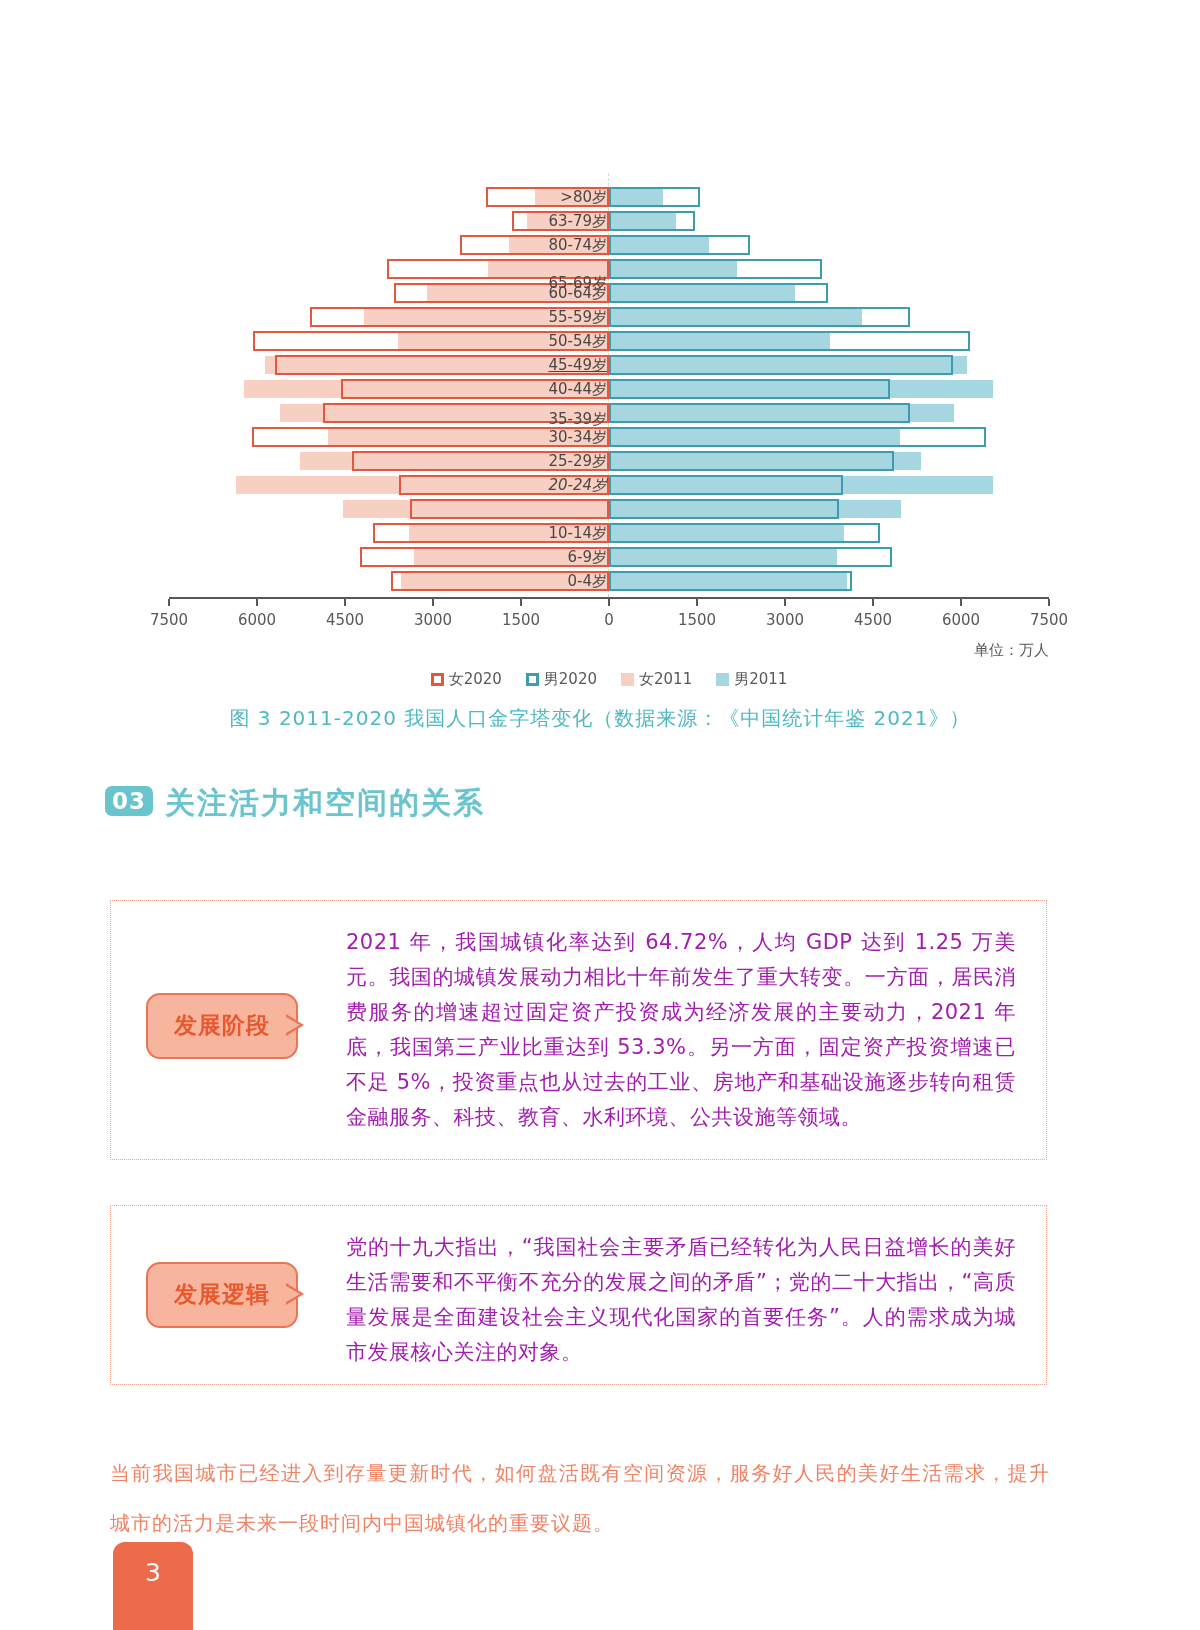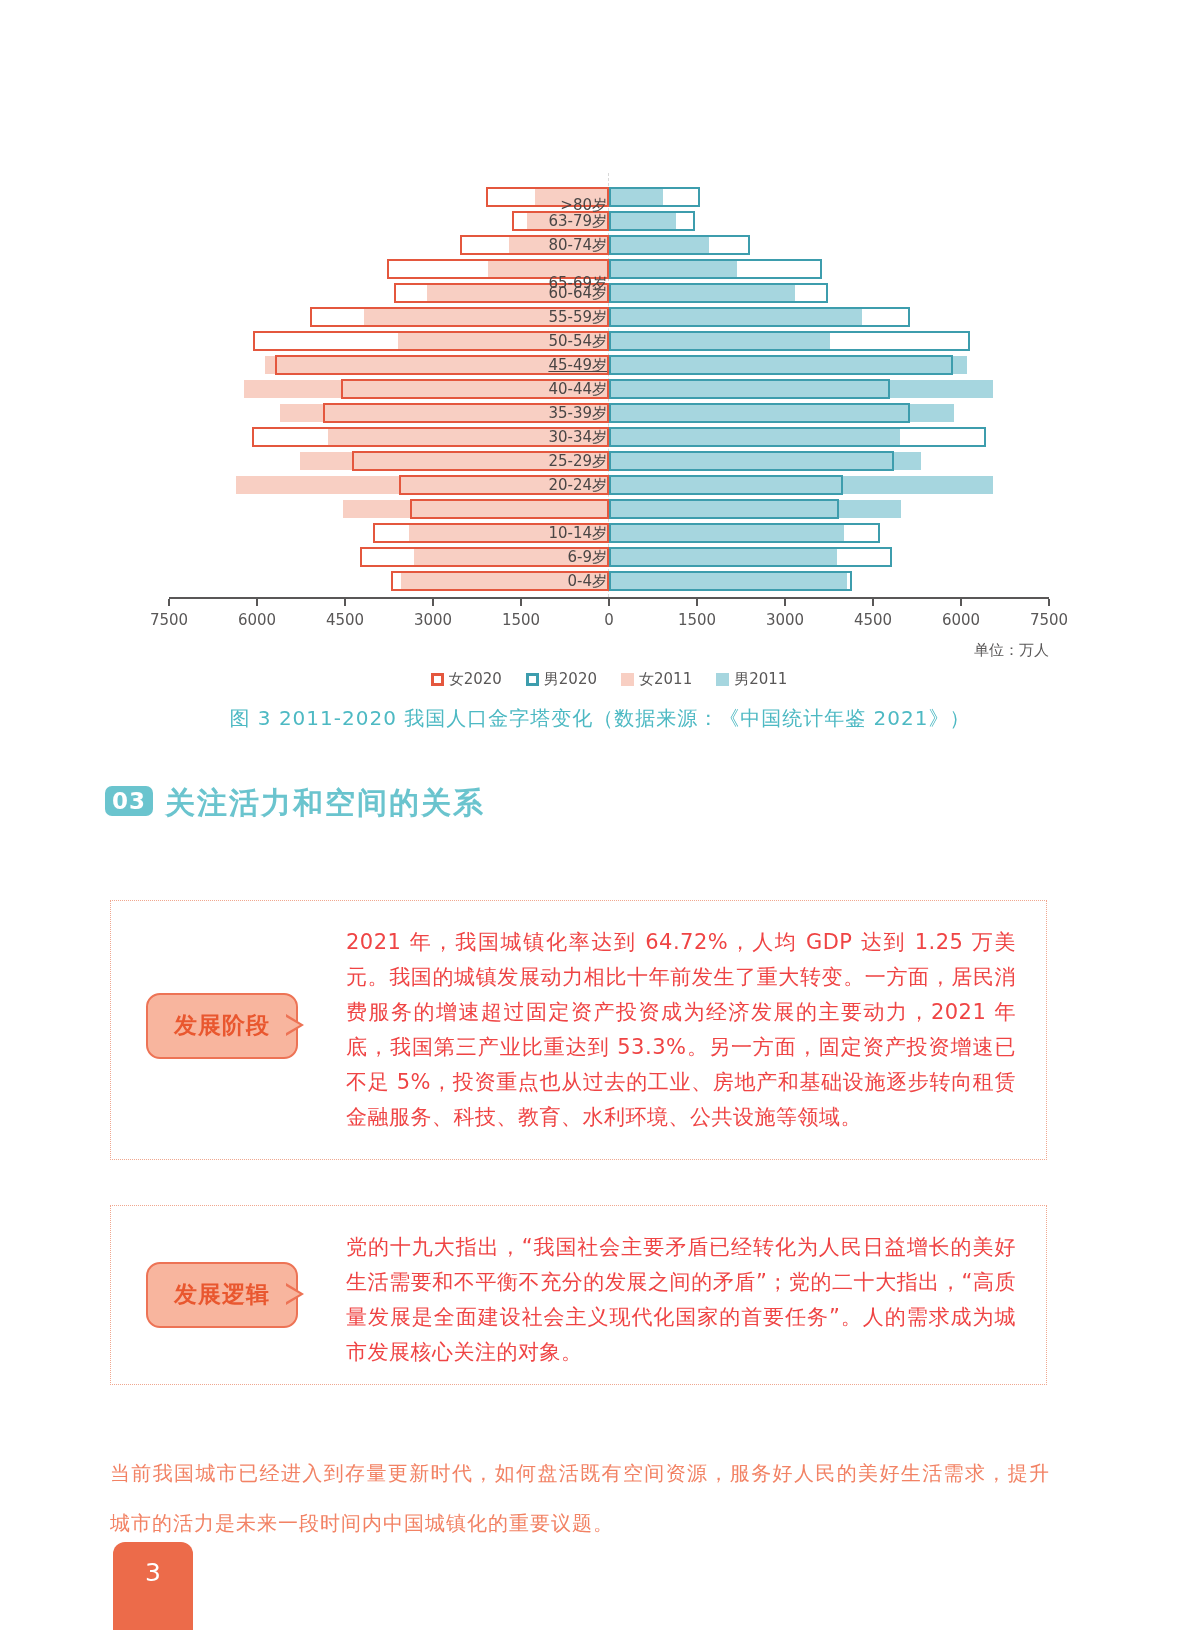--- a/index.html
+++ b/index.html
@@ -26,21 +26,21 @@
   .caption{width:1200px;text-align:center;font-size:20px;color:#4db9c3;margin-top:16px;letter-spacing:1px;}
 
   
   .heading{position:absolute;top:783px;left:105px;width:1000px;color:#6ac4ce;}
   .badge{display:inline-block;background:#6ac4ce;color:#ffffff;font-size:23px;font-weight:bold;padding:2px 7px;border-radius:7px;vertical-align:4px;letter-spacing:1px;}
   .sec-title{font-size:30px;font-weight:bold;margin-left:12px;letter-spacing:2px;}
   .sec-subtitle{font-size:30px;font-weight:bold;margin-top:8px;margin-left:130px;letter-spacing:2px;}
 
   
   .callout{position:absolute;left:110px;width:937px;border:1.5px dotted #f0a78f;box-sizing:border-box;background:#fff;}
-  .callout .text{margin:24px 30px 0 235px;font-size:21px;line-height:35px;color:#ef4444;text-align:justify;letter-spacing:0.5px;}
+  .callout .text{margin:24px 30px 0 235px;font-size:21px;line-height:35px;color:#a21caf;text-align:justify;letter-spacing:0.5px;}
   #box1{top:900px;height:260px;}
   #box2{top:1205px;height:180px;}
   .bubble{position:absolute;left:35px;width:148px;height:62px;background:#f8b59e;border:2px solid #ed7355;border-radius:14px;text-align:center;line-height:60px;font-size:23px;font-weight:bold;color:#e9572f;letter-spacing:1px;}
   #box1 .bubble{top:92px;}
   #box2 .bubble{top:56px;}
   .tail-border{position:absolute;right:-19px;top:19px;width:0;height:0;border:11px solid transparent;border-left:18px solid #ed7355;}
   .tail-fill{position:absolute;right:-12px;top:22px;width:0;height:0;border:8px solid transparent;border-left:14px solid #f8b59e;}
 
   
   .highlight{position:absolute;top:1428px;left:110px;width:940px;font-size:20px;line-height:50px;color:#f28264;text-align:justify;letter-spacing:1px;}
@@ -117,33 +117,33 @@
         <div class="bar outline" style="border: 2px solid rgb(61, 157, 173); top: 170px; width: 344px; left: 440px;"></div>
         <div class="bar outline" style="border: 2px solid rgb(61, 157, 173); top: 194px; width: 281px; left: 440px;"></div>
         <div class="bar outline" style="border: 2px solid rgb(61, 157, 173); top: 218px; width: 301px; left: 440px;"></div>
         <div class="bar outline" style="border: 2px solid rgb(61, 157, 173); top: 242px; width: 377px; left: 440px;"></div>
         <div class="bar outline" style="border: 2px solid rgb(61, 157, 173); top: 266px; width: 285px; left: 440px;"></div>
         <div class="bar outline" style="border: 2px solid rgb(61, 157, 173); top: 290px; width: 234px; left: 440px;"></div>
         <div class="bar outline" style="border: 2px solid rgb(61, 157, 173); top: 314px; width: 230px; left: 440px;"></div>
         <div class="bar outline" style="border: 2px solid rgb(61, 157, 173); top: 338px; width: 271px; left: 440px;"></div>
         <div class="bar outline" style="border: 2px solid rgb(61, 157, 173); top: 362px; width: 283px; left: 440px;"></div>
         <div class="bar outline" style="border: 2px solid rgb(61, 157, 173); top: 386px; width: 243px; left: 440px;"></div>
-        <span class="agelabel" style="top: 10px;">&gt;80岁</span>
+        <span class="agelabel" style="top: 2px;">&gt;80岁</span>
         <span class="agelabel" style="top: 26px;">63-79岁</span>
         <span class="agelabel" style="top: 50px;">80-74岁</span>
         <span class="agelabel" style="top: 88px;">65-69岁</span>
         <span class="agelabel" style="top: 98px;">60-64岁</span>
         <span class="agelabel" style="top: 122px;">55-59岁</span>
         <span class="agelabel" style="top: 146px;">50-54岁</span>
         <span class="agelabel" style="top: 170px; text-decoration: underline;">45-49岁</span>
         <span class="agelabel" style="top: 194px;">40-44岁</span>
-        <span class="agelabel" style="top: 218px;">35-39岁</span>
+        <span class="agelabel" style="top: 224px;">35-39岁</span>
         <span class="agelabel" style="top: 242px;">30-34岁</span>
         <span class="agelabel" style="top: 266px;">25-29岁</span>
-        <span class="agelabel" style="top: 290px;">20-24岁</span>
+        <span class="agelabel" style="top: 290px; font-style: italic;">20-24岁</span>
         <span class="agelabel" style="top: 338px;">10-14岁</span>
         <span class="agelabel" style="top: 362px;">6-9岁</span>
         <span class="agelabel" style="top: 386px;">0-4岁</span>
       </div>
     <div class="axis" id="axis">
         <span class="tickmark" style="left: -1px;"></span>
         <span class="tickmark" style="left: 87px;"></span>
         <span class="tickmark" style="left: 175px;"></span>
         <span class="tickmark" style="left: 263px;"></span>
         <span class="tickmark" style="left: 351px;"></span>

